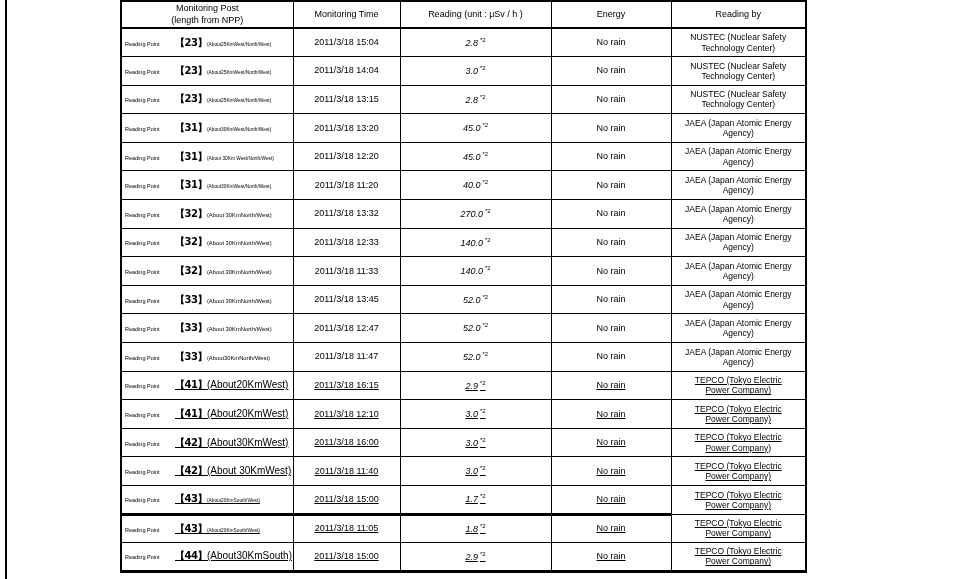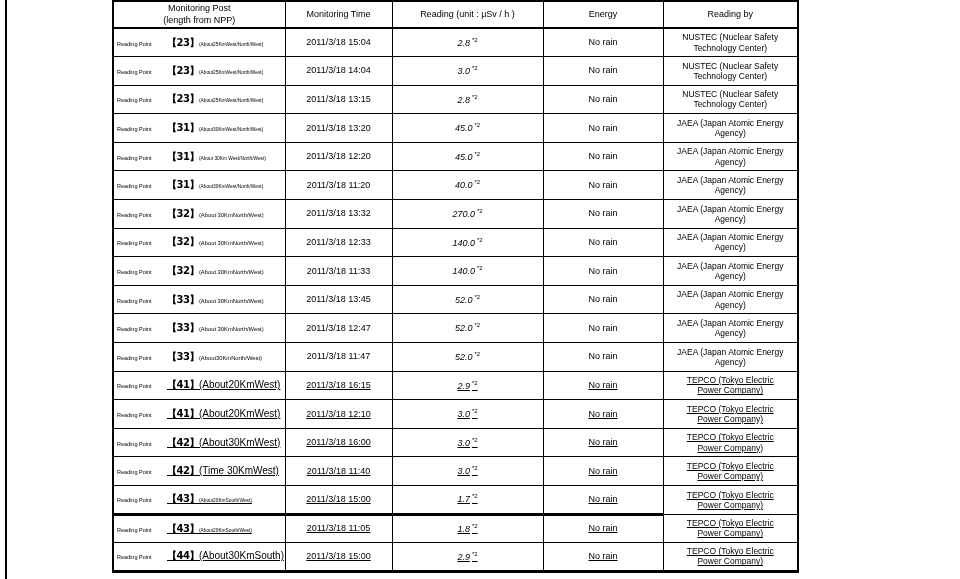--- a/index.html
+++ b/index.html
@@ -8,21 +8,21 @@
     background:#ffffff;
     font-family:"Liberation Sans", sans-serif;
     color:#000;
     position:relative;
     overflow:hidden;
   }
   .page-edge-line {
     position:absolute; left:5px; top:0; width:2px; height:579px; background:#000;
   }
   table.mon {
-    position:absolute; left:112px; top:0; width:685px;
+    position:absolute; left:120px; top:0; width:685px;
     border-collapse:collapse; table-layout:fixed;
     border:2px solid #000; border-bottom:3px solid #000;
   }
   .mon th, .mon td {
     border:1px solid #000; vertical-align:middle; text-align:center;
     padding:1px 2px; line-height:1.2; overflow:hidden;
   }
   .mon thead th {
     height:27px; font-size:9px; font-weight:normal;
     border-bottom:2px solid #000; line-height:1.25;
@@ -217,21 +217,21 @@
           <td class="cell-post"><span class="rp-label">Reading Point</span><span class="rp-no">【42】</span><span class="rp-loc loc-md">(About30KmWest)</span></td>
           <td class="cell-time">2011/3/18 16:00</td>
           <td class="cell-reading"><span class="val">3.0</span><sup>*2</sup></td>
           <td class="cell-weather">No rain</td>
           <td class="cell-by">
             <div class="by-line">TEPCO (Tokyo Electric</div>
             <div class="by-line">Power Company)</div>
           </td>
         </tr>
         <tr class="u">
-          <td class="cell-post"><span class="rp-label">Reading Point</span><span class="rp-no">【42】</span><span class="rp-loc loc-md">(Time 30KmWest)</span></td>
+          <td class="cell-post"><span class="rp-label">Reading Point</span><span class="rp-no">【42】</span><span class="rp-loc loc-md">(About 30KmWest)</span></td>
           <td class="cell-time">2011/3/18 11:40</td>
           <td class="cell-reading"><span class="val">3.0</span><sup>*2</sup></td>
           <td class="cell-weather">No rain</td>
           <td class="cell-by">
             <div class="by-line">TEPCO (Tokyo Electric</div>
             <div class="by-line">Power Company)</div>
           </td>
         </tr>
         <tr class="u">
           <td class="cell-post tb"><span class="rp-label">Reading Point</span><span class="rp-no">【43】</span><span class="rp-loc loc-xs">(About20KmSouth/West)</span></td>

